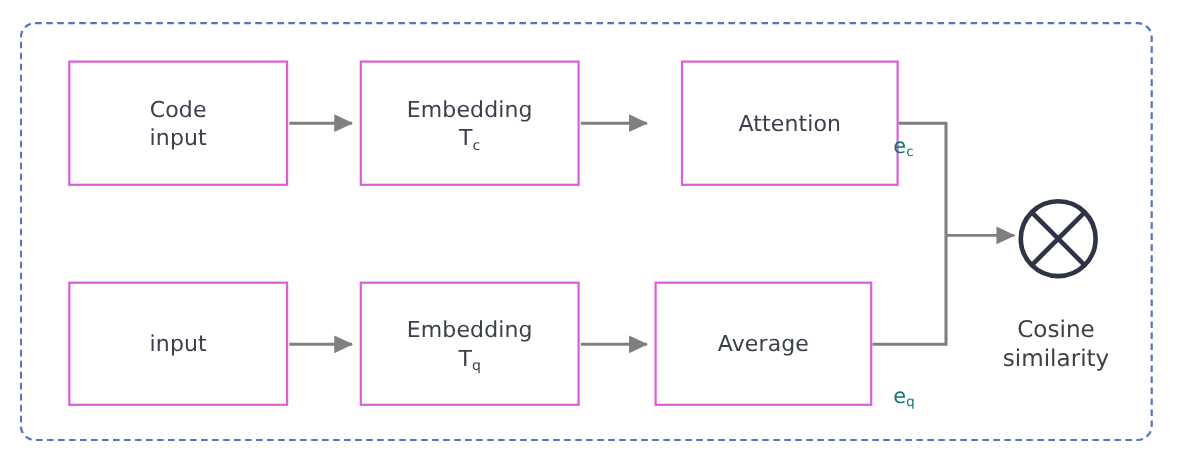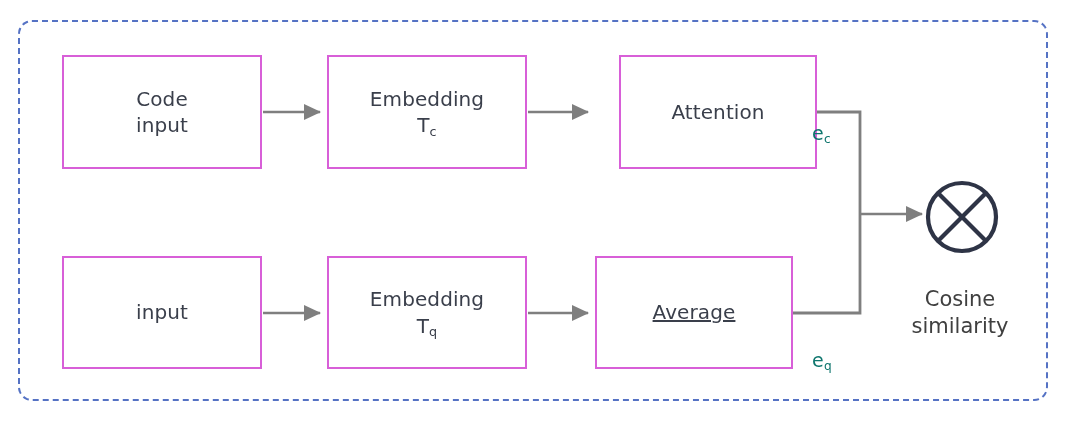--- a/index.html
+++ b/index.html
@@ -53,21 +53,21 @@
     position: relative;
     top: 0.28em;
   }
 
   
   #node-code      { left: 62px;  top: 55px;  width: 200px; height: 114px; text-align: center; }
   #node-embed-c   { left: 327px; top: 55px;  width: 200px; height: 114px; }
   #node-attention { left: 595px; top: 55px;  width: 198px; height: 114px; margin-left: 24px; }
   #node-nl        { left: 62px;  top: 256px; width: 200px; height: 113px; }
   #node-embed-q   { left: 327px; top: 256px; width: 200px; height: 113px; }
-  #node-average   { left: 595px; top: 256px; width: 198px; height: 113px; text-decoration: underline; }
+  #node-average   { left: 595px; top: 256px; width: 198px; height: 113px; }
 
   
   #wires {
     position: absolute;
     left: 0; top: 0;
     width: 1080px;
     height: 423px;
     pointer-events: none;
   }
 

